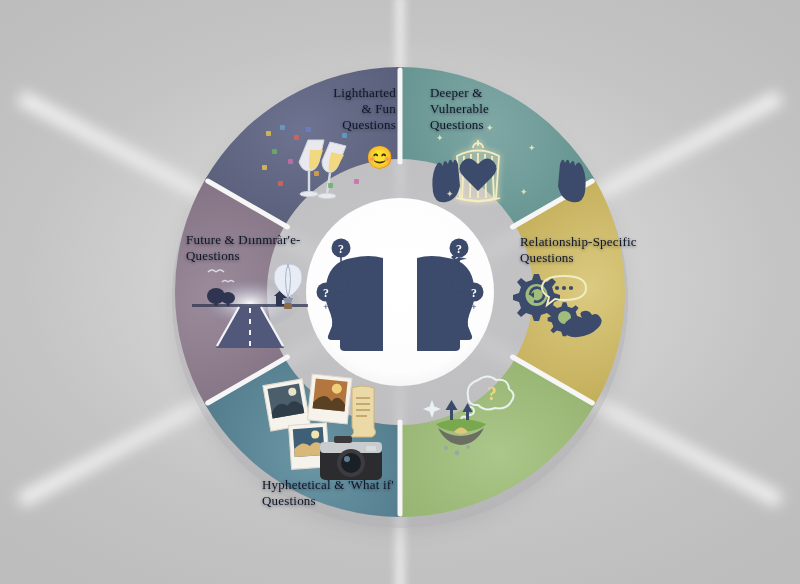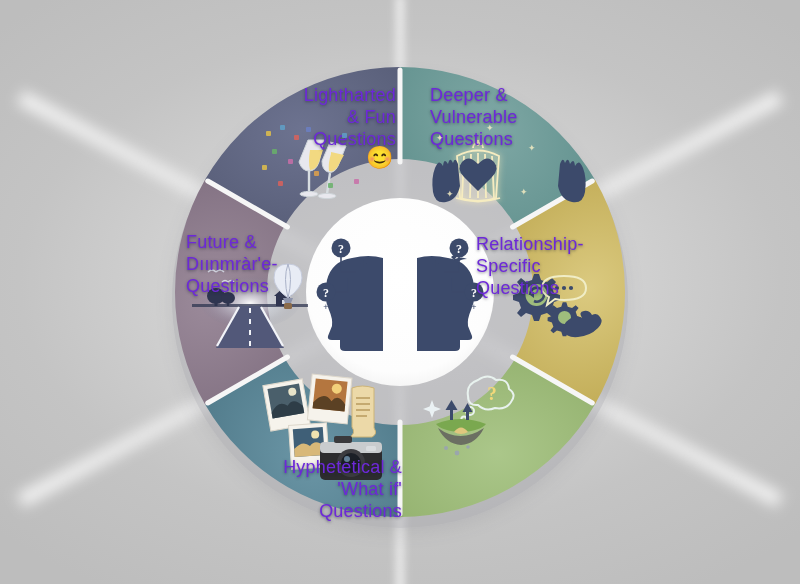--- a/index.html
+++ b/index.html
@@ -23,34 +23,34 @@
     background:linear-gradient(90deg, rgba(255,255,255,0) 0%, rgba(255,255,255,.55) 45%, rgba(255,255,255,.85) 100%);
     filter:blur(7px);
     pointer-events:none;
   }
   .ray.thin{height:7px;filter:blur(4px);}
   .stage{position:absolute;inset:0;}
   svg.wheel{position:absolute;left:0;top:0;}
   
   .label{
     position:absolute;
-    color:#6d28d9;
-    font-family:Liberation Sans, sans-serif;
-    font-size:18px;
+    color:#0f172a;
+    font-family:Liberation Serif, serif;
+    font-size:13px;
     line-height:1.22;
     letter-spacing:.2px;
     text-shadow:0 1px 3px rgba(30,35,50,.55);
     white-space:pre-line;
     pointer-events:none;
   }
   .lbl-light   {left:300px;top:85px;width:96px;text-align:right;}
   .lbl-deep    {left:430px;top:85px;width:100px;text-align:left;}
-  .lbl-rel     {left:476px;top:234px;width:126px;text-align:left;}
+  .lbl-rel     {left:520px;top:234px;width:126px;text-align:left;}
   .lbl-futdream{left:420px;top:455px;width:130px;text-align:center;}
-  .lbl-hypo    {left:262px;top:457px;width:140px;text-align:right;}
+  .lbl-hypo    {left:262px;top:477px;width:140px;text-align:left;}
   .lbl-futdist {left:186px;top:232px;width:118px;}
   
   .icon-box{position:absolute;pointer-events:none;}
   .ib-light   {left:262px;top:125px;width:130px;height:72px;}
   .ib-deep    {left:432px;top:128px;width:110px;height:78px;}
   .emoji{position:absolute;font-size:22px;line-height:1;}
   .conf{position:absolute;width:5px;height:5px;border-radius:1px;opacity:.85;}
   .sparkle{position:absolute;color:#f3ecc2;font-size:9px;line-height:1;opacity:.85;}
 </style>
 </head>

